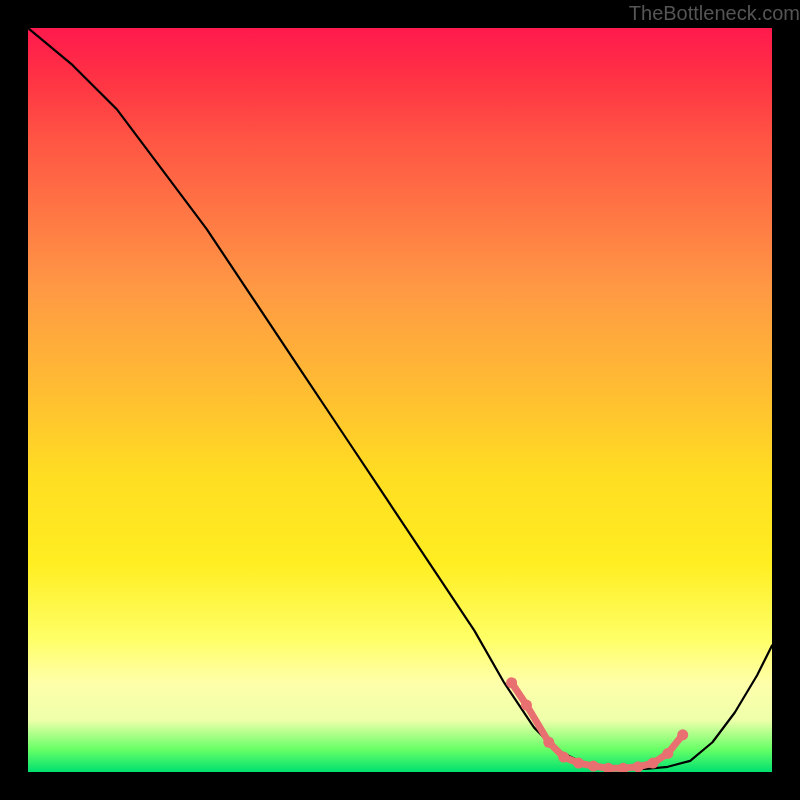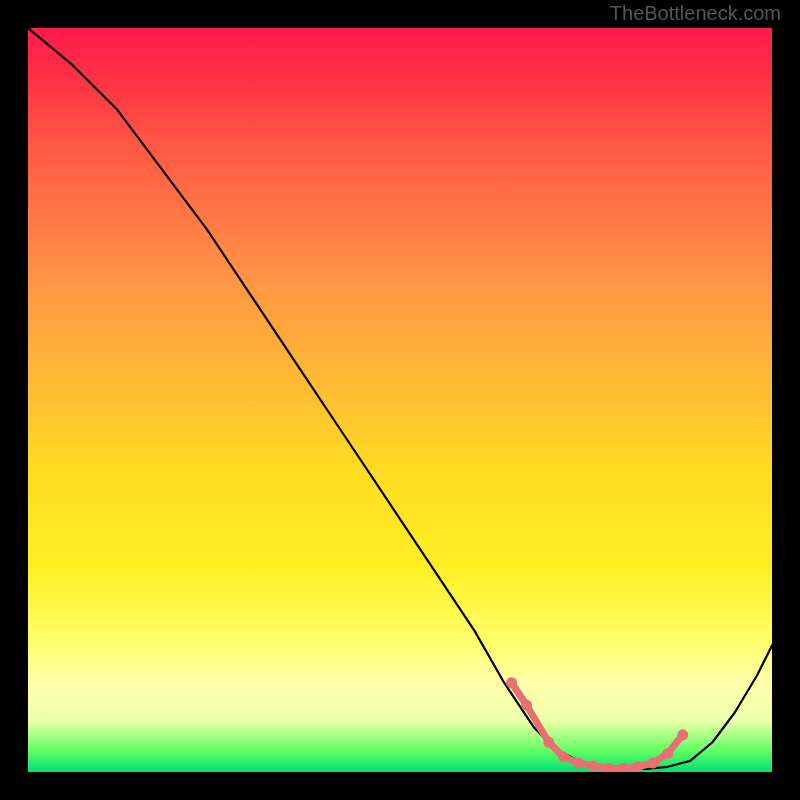--- a/index.html
+++ b/index.html
@@ -6,21 +6,21 @@
   body {
     width: 800px;
     height: 800px;
     background: #000;
     position: relative;
     font-family: Arial, sans-serif;
   }
   .watermark {
     position: absolute;
     top: 2px;
-    right: 19px;
+    right: 0;
     color: #555;
     font-size: 20px;
     font-weight: 500;
     z-index: 10;
   }
   .plot-area {
     position: absolute;
     top: 28px;
     left: 28px;
     width: 744px;

